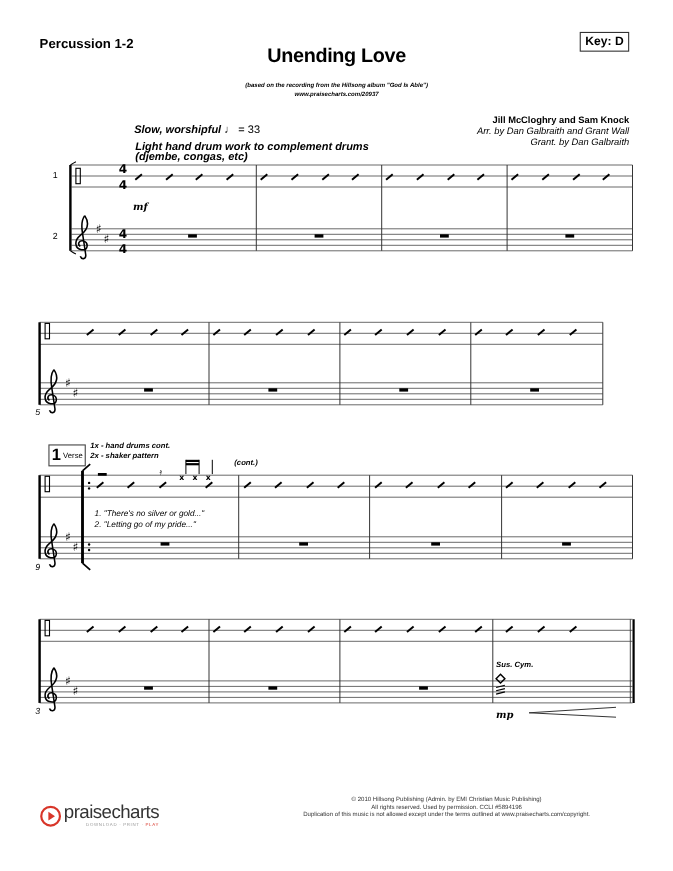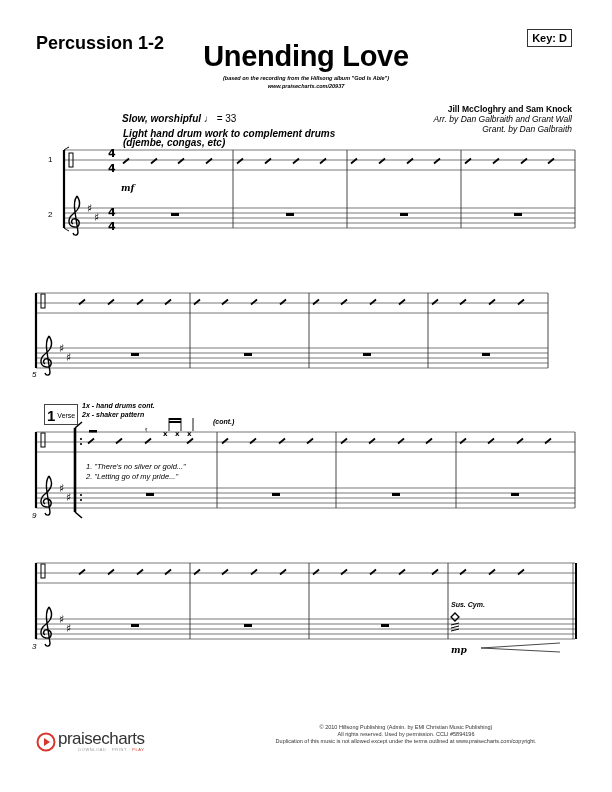--- a/index.html
+++ b/index.html
@@ -1,19 +1,19 @@
 <!DOCTYPE html>
 <html><head>
 <meta charset="utf-8">
 <style>
   html,body{margin:0;padding:0;background:#fff;}
   body{width:612px;height:792px;position:relative;overflow:hidden;font-family:"Liberation Sans",sans-serif;color:#000;}
   .abs{position:absolute;}
-  .part{left:36px;top:33px;font-size:18px;font-weight:bold;}
-  .title{left:0;width:612px;top:40px;text-align:center;font-size:29px;font-weight:bold;letter-spacing:-0.3px;}
+  .part{left:36px;top:33px;font-size:12px;font-weight:bold;}
+  .title{left:0;width:612px;top:40px;text-align:center;font-size:18px;font-weight:bold;letter-spacing:-0.3px;}
   .sub{left:0;width:612px;text-align:center;font-size:5.5px;font-style:italic;font-weight:bold;}
   .key{right:40px;top:29px;border:1px solid #333;padding:2px 4px;font-size:11px;font-weight:bold;}
   .credits{right:40px;top:88px;text-align:right;font-size:8.5px;line-height:10px;margin-top:16px;}
   .credits .b{font-weight:bold;}
   .credits .i{font-style:italic;}
   .tempo{left:122px;top:113px;font-size:10px;font-weight:bold;font-style:italic;}
   .instr{left:123px;top:129px;font-size:10px;font-weight:bold;font-style:italic;line-height:9px;}
   .stafflbl{font-size:8px;}
   .mnum{font-size:8px;font-style:italic;}
   .verse-box{left:44px;top:404px;border:1px solid #444;font-size:15px;font-weight:bold;padding:0 2px;line-height:17px;}

